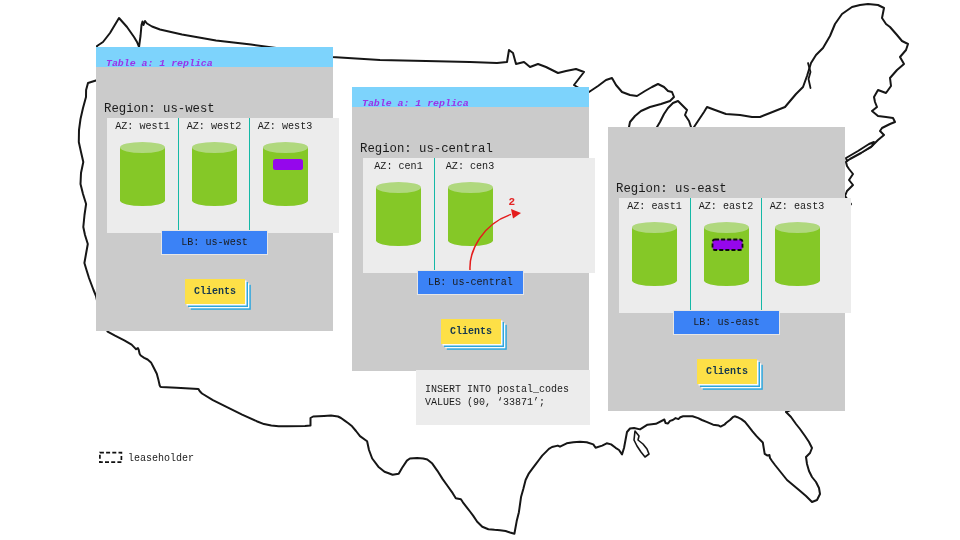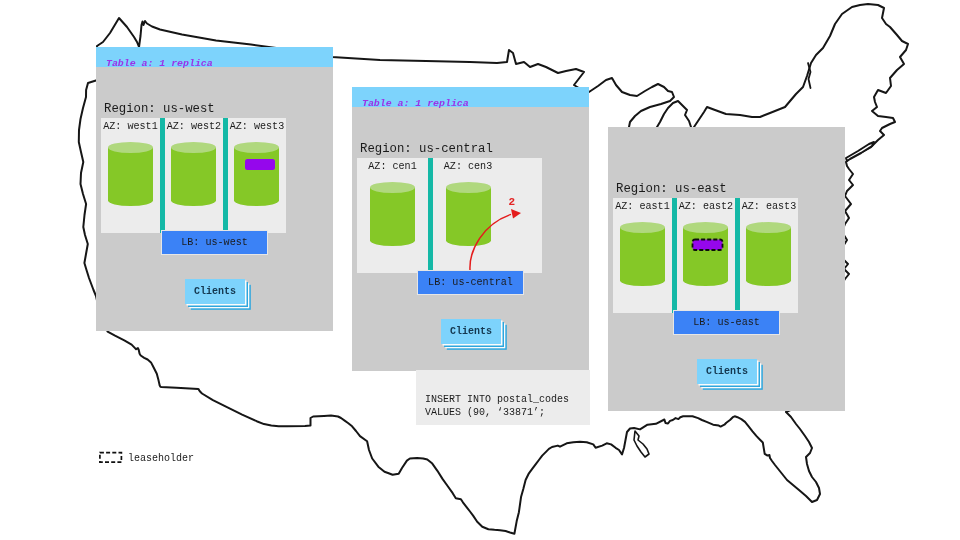--- a/index.html
+++ b/index.html
@@ -2,34 +2,34 @@
 <html><head>
 <meta charset="utf-8">
 <style>
   html,body{margin:0;padding:0;}
   body{width:960px;height:540px;position:relative;background:#ffffff;overflow:hidden;
        font-family:"Liberation Mono",monospace;}
   .box{position:absolute;width:237px;height:284px;background:#cbcbcb;}
   .hdr{position:absolute;left:0;top:0;width:100%;height:20px;background:#7dd3fc;font-style:italic;}
   .hdr span{position:absolute;left:10px;top:11px;font-size:9.9px;color:#9b32e6;font-weight:bold;}
   .region{position:absolute;left:8px;top:43px;font-size:12.3px;color:#1b1b1b;margin-top:12px;}
-  .az{position:absolute;left:5px;top:71px;width:185px;height:115px;background:#ececec;display:flex;}
+  .az{position:absolute;left:11px;top:71px;width:232px;height:115px;background:#ececec;display:flex;}
   .col{position:relative;width:71px;height:100%;}
-  .col + .col{border-left:5px solid #14b8a6;width:70px;}
+  .col + .col{border-left:1px solid #14b8a6;width:70px;}
   .azlab{position:absolute;top:2.5px;width:100%;text-align:center;font-size:10.1px;color:#1b1b1b;}
   .cyl{position:absolute;top:24px;left:50%;margin-left:-22.5px;}
   .prect{position:absolute;width:30px;height:10.5px;border-radius:2.5px;background:#9507ec;}
   .lb{position:absolute;left:65px;top:183px;width:107px;height:25px;background:#3b82f6;
       border:1px solid #e6e6e6;box-sizing:border-box;text-align:center;
       font-size:10.1px;color:#1b1b1b;line-height:24px;}
-  .clients{position:absolute;left:89px;top:232px;width:60px;height:25px;background:#7dd3fc;
+  .clients{position:absolute;left:89px;top:232px;width:60px;height:25px;background:#fde047;
       text-align:center;font-size:10px;color:#14374f;font-weight:bold;line-height:25px;
       box-shadow:1.5px 1.5px 0 #fbfbfb,3px 3px 0 #2da6de,4.3px 4.3px 0 #fbfbfb,5.8px 5.8px 0 #2da6de;}
   #insertbox{position:absolute;left:416px;top:370px;width:174px;height:54.5px;background:#ececec;
-      font-size:10px;color:#1b1b1b;line-height:12.6px;padding:24px 0 0 9px;box-sizing:border-box;}
+      font-size:10px;color:#1b1b1b;line-height:12.6px;padding:14px 0 0 9px;box-sizing:border-box;}
   #legend{position:absolute;left:99px;top:452px;}
   #legswatch{position:absolute;left:-1px;top:-1px;}
   #legtext{position:absolute;left:29px;top:1px;font-size:10px;color:#1b1b1b;white-space:nowrap;text-align:center;}
   svg{display:block;}
   #map{position:absolute;left:0;top:0;z-index:0;}
   .box,#insertbox,#legend{z-index:2;}
   #arrow{position:absolute;left:0;top:0;z-index:3;}
 </style>
 </head>
 <body>

